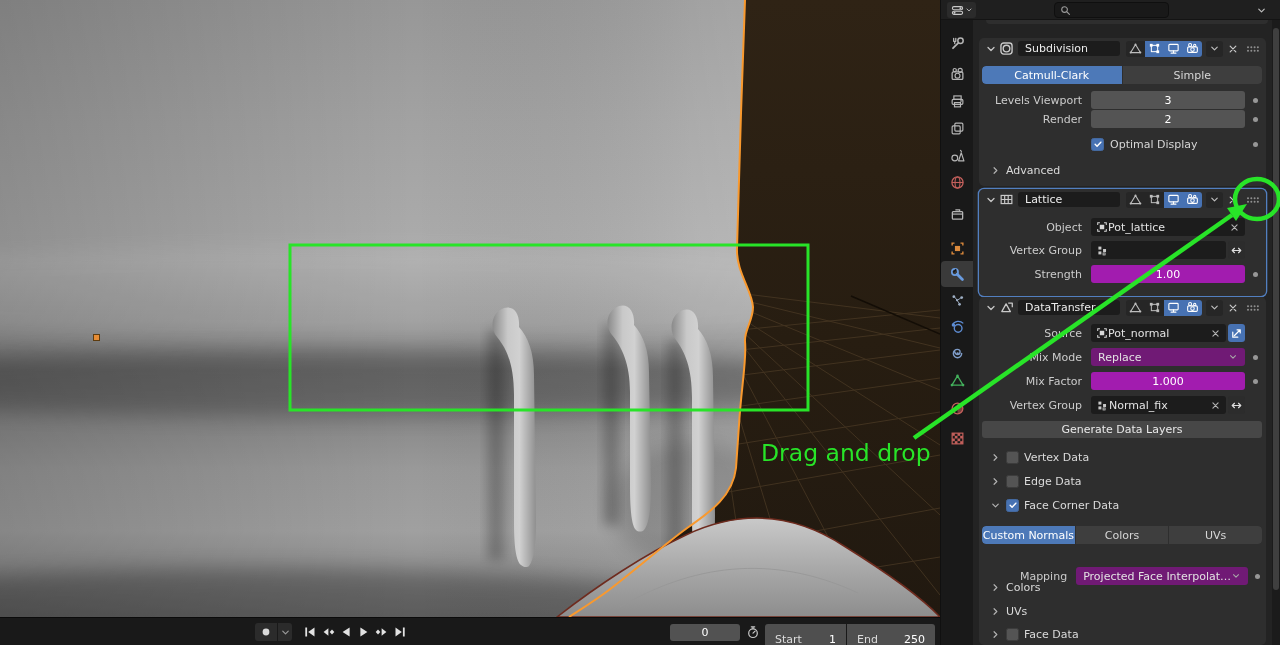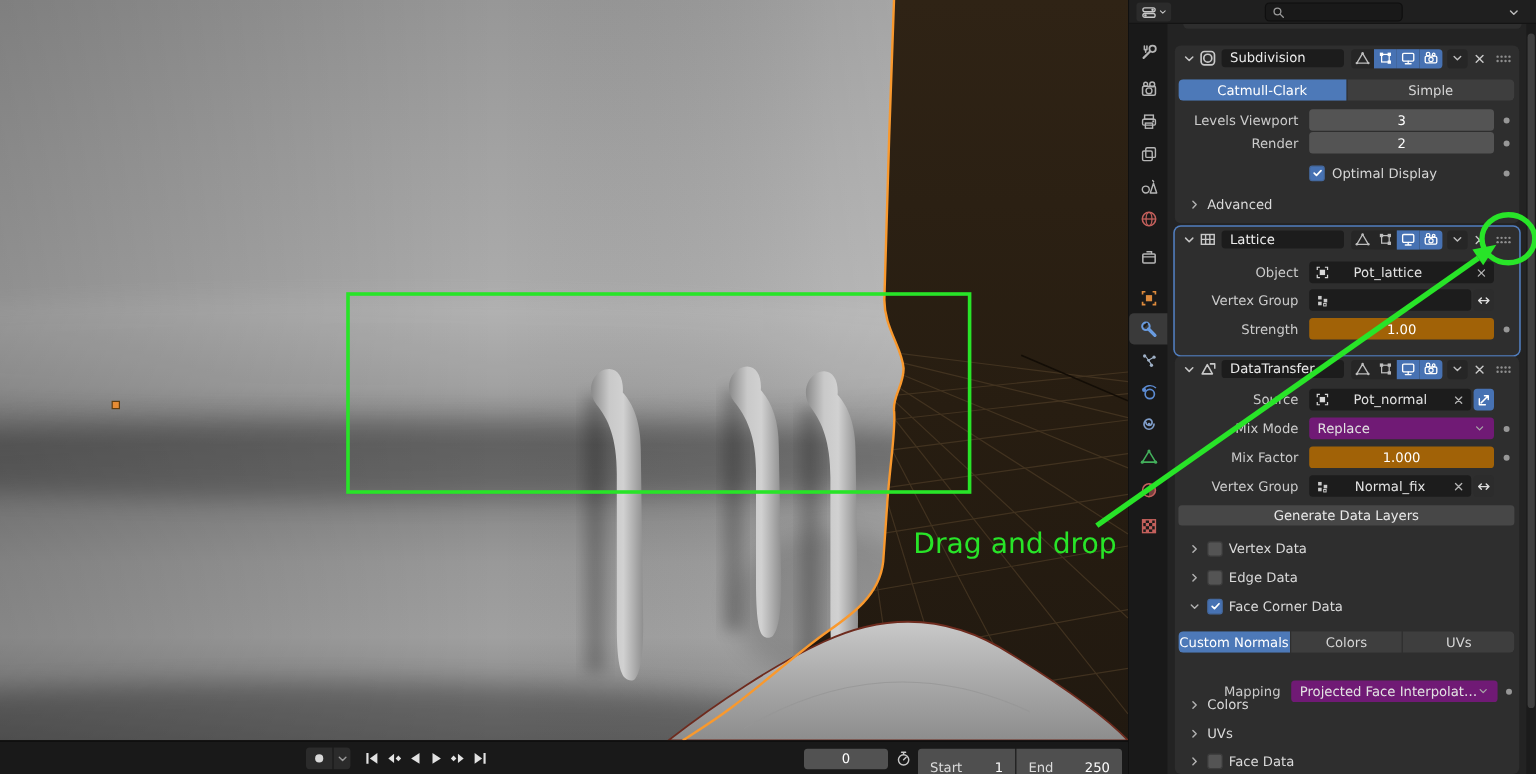--- a/index.html
+++ b/index.html
@@ -46,24 +46,24 @@
   .tgl:last-child{border-radius:0 3px 3px 0}
   .vbtn{width:17px;height:16px;background:#262626;border-radius:3px;margin-left:2px;display:flex;align-items:center;justify-content:center;color:#bdbdbd}
   .xbtn{width:16px;height:16px;display:flex;align-items:center;justify-content:center;color:#c9c9c9}
   .dragh{width:18px;display:flex;align-items:center;justify-content:center;color:#8f8f8f}
   .row{position:absolute;left:0;right:0;height:18px;display:flex;align-items:center}
   .lbl{width:112px;text-align:right;padding-right:9px;color:#cbcbcb;white-space:nowrap}
   .fldarea{flex:1;display:flex;align-items:center;height:18px}
   .dotslot{width:21px;display:flex;align-items:center;justify-content:center}
   .kfdot{width:5px;height:5px;border-radius:50%;background:#979797}
   .sliderg{flex:1;height:18px;background:#545454;border-radius:3px;display:flex;align-items:center;justify-content:center;color:#fff}
-  .sliderb{flex:1;height:18px;background:#a16207;border-radius:3px;display:flex;align-items:center;justify-content:center;color:#fff}
+  .sliderb{flex:1;height:18px;background:#a21caf;border-radius:3px;display:flex;align-items:center;justify-content:center;color:#fff}
   .drop{flex:1;height:18px;background:#701a75;border-radius:3px;display:flex;align-items:center;padding:0 7px;color:#e2e2e2;white-space:nowrap;overflow:hidden}
   .dchev{margin-left:auto;color:#a8a8a8;flex:none}
-  .objf{flex:1;height:18px;background:#1c1c1c;border-radius:3px;display:flex;align-items:center;padding:0 5px;color:#e2e2e2;gap:20px;white-space:nowrap;overflow:hidden}
+  .objf{flex:1;height:18px;background:#1c1c1c;border-radius:3px;display:flex;align-items:center;padding:0 5px;color:#e2e2e2;gap:0;white-space:nowrap;overflow:hidden}
   .xmini{margin-left:auto;color:#b3b3b3;flex:none}
   .sqbtn{width:17px;height:18px;border-radius:3px;background:#2c2c2c;margin-left:2px;display:flex;align-items:center;justify-content:center;color:#ddd;flex:none}
   .sqbtn.blue{background:#4772b3;color:#fff}
   .chk{width:13px;height:13px;border-radius:2.5px;background:#545454;border:1px solid #3c3c3c;display:flex;align-items:center;justify-content:center;color:#fff;flex:none}
   .chk.on{background:#4772b3;border-color:#44699f}
   .seg{position:absolute;left:3px;right:4px;height:18px;display:flex;border-radius:4px;overflow:hidden;gap:1px}
   .segbtn{flex:1;background:#3e3e3e;display:flex;align-items:center;justify-content:center;color:#d6d6d6}
   .segbtn.on{background:#4d79b8;color:#fff}
   .btnwide{position:absolute;left:3px;right:4px;height:17px;background:#474747;border-radius:3px;display:flex;align-items:center;justify-content:center;color:#e9e9e9}
   .exprow{position:absolute;left:11px;right:0;height:16px;display:flex;align-items:center;gap:5px;color:#dadada}

